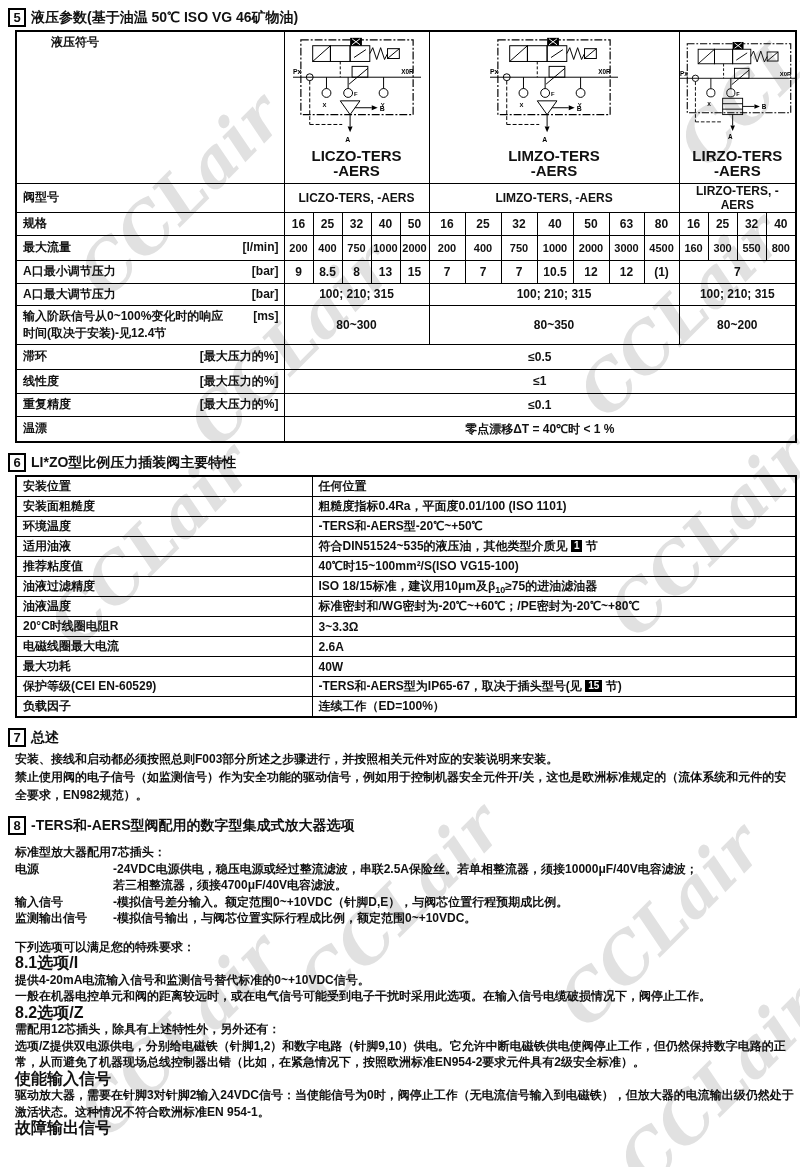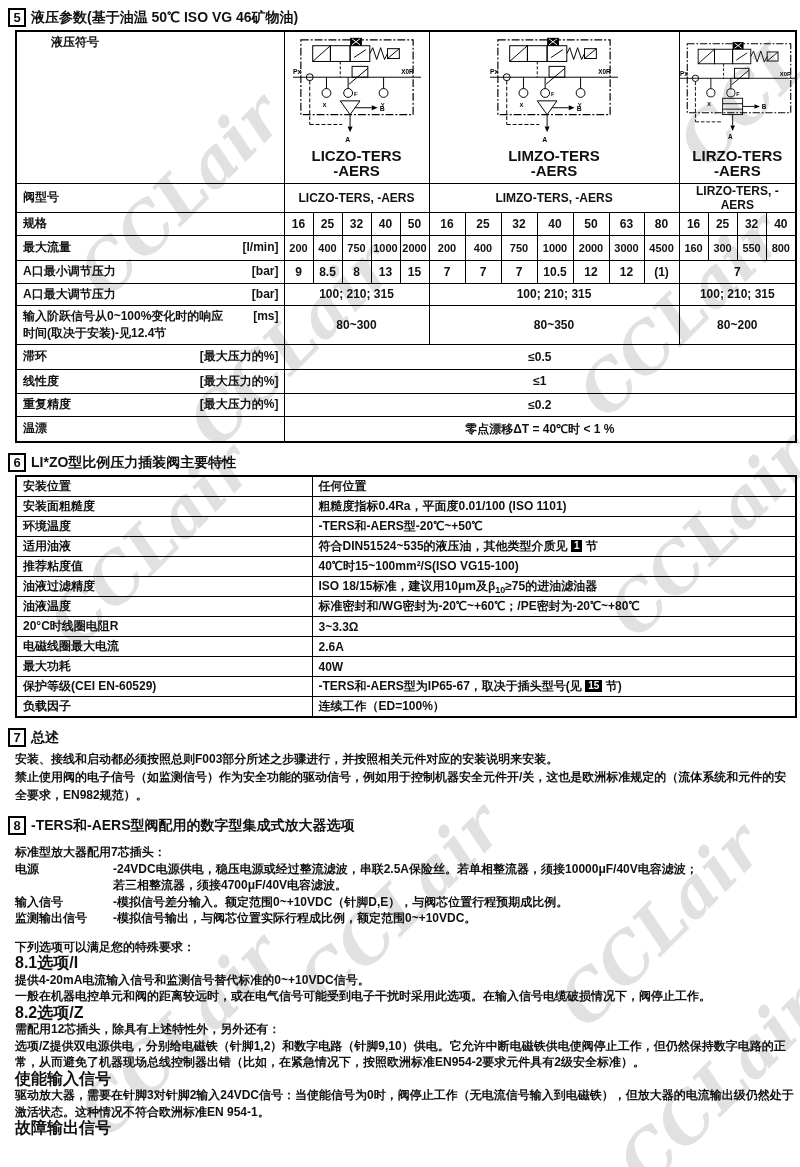--- a/index.html
+++ b/index.html
@@ -365,21 +365,21 @@
       <td colspan="16" class="val">≤1</td>
     </tr>
 
     <tr style="height:23px">
       <td class="lblcell">
         <div class="lblrow">
               <span>重复精度</span>
               <span class="unit">[最大压力的%]</span>
             </div>
       </td>
-      <td colspan="16" class="val">≤0.2</td>
+      <td colspan="16" class="val">≤0.1</td>
     </tr>
 
     <tr style="height:26px">
       <td class="lblcell">温漂</td>
       <td colspan="16" class="val">零点漂移ΔT = 40℃时 &lt; 1 %</td>
     </tr>
   </tbody>
     </table>
 
   <div class="gap10"></div>

